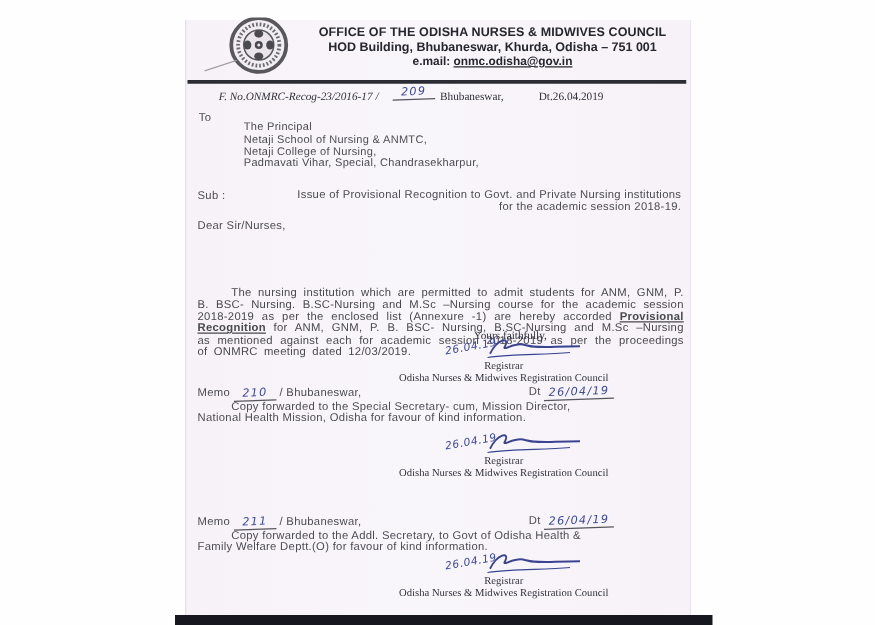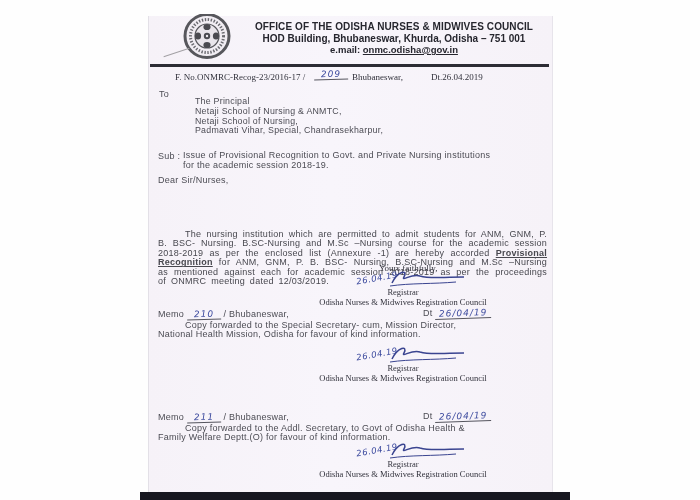--- a/index.html
+++ b/index.html
@@ -69,35 +69,35 @@
     </svg>
     <div class="pen-mark"></div>
 
     <div class="abs" style="left:92px; top:5px; width:308px; text-align:center;">
       <div class="hdr hdr-line1">OFFICE OF THE ODISHA NURSES &amp; MIDWIVES COUNCIL</div>
       <div class="hdr hdr-line2">HOD Building, Bhubaneswar, Khurda, Odisha – 751 001</div>
       <div class="hdr hdr-line3"><span>e.mail: </span><span class="u">onmc.odisha@gov.in</span></div>
     </div>
     <div class="abs header-rule" style="left:2px; top:48px; width:399px;"></div>
 
-    <span class="abs serif-text" style="left:27px; top:56px;">F. No.ONMRC-Recog-23/2016-17 /</span>
+    <span class="abs serif-text" style="left:27px; top:56px;font-style:italic;">F. No.ONMRC-Recog-23/2016-17 /</span>
     <span class="abs fill hw" style="left:166px; top:54px;">209</span>
     <span class="abs serif-text" style="left:204px; top:56px;">Bhubaneswar,</span>
     <span class="abs serif-text" style="left:283px; top:56px;">Dt.26.04.2019</span>
 
     <div class="abs sans-text" style="left:11px; top:73px;">To</div>
     <div class="abs sans-text" style="left:47px; top:81px;">
       <div class="recipient-line">The Principal</div>
       <div class="recipient-line">Netaji School of Nursing &amp; ANMTC,</div>
-      <div class="recipient-line">Netaji School of Nursing,</div>
+      <div class="recipient-line">Netaji College of Nursing,</div>
       <div class="recipient-line">Padmavati Vihar, Special, Chandrasekharpur,</div>
     </div>
 
     <div class="abs sans-text" style="left:10px; top:135px;">Sub :</div>
-    <div class="abs sans-text" style="left:35px; top:135px; width:362px;">
+    <div class="abs sans-text" style="left:35px; top:135px; width:362px;text-align:right;">
       <div class="subject-line">Issue of Provisional Recognition to Govt. and Private Nursing institutions</div>
       <div class="subject-line">for the academic session 2018-19.</div>
     </div>
 
     <div class="abs sans-text" style="left:10px; top:159px;">Dear Sir/Nurses,</div>
     <div class="abs sans-text body-par" style="left:10px; top:170px;"><span>The nursing institution which are permitted to admit students for ANM, GNM, P. B. BSC- Nursing. B.SC-Nursing and M.Sc –Nursing course for the academic session 2018-2019 as per the enclosed list (Annexure -1) are hereby accorded </span><span class="body-em">Provisional Recognition</span><span> for ANM, GNM, P. B. BSC- Nursing, B.SC-Nursing and M.Sc –Nursing as mentioned against each for academic session 2018-2019 as per the proceedings of ONMRC meeting dated 12/03/2019.</span></div>
 
     <div class="abs serif-text" style="left:231px; top:247px;">Yours faithfully,</div>
 
     <div class="sig-block" style="left:150px; top:252px;">

